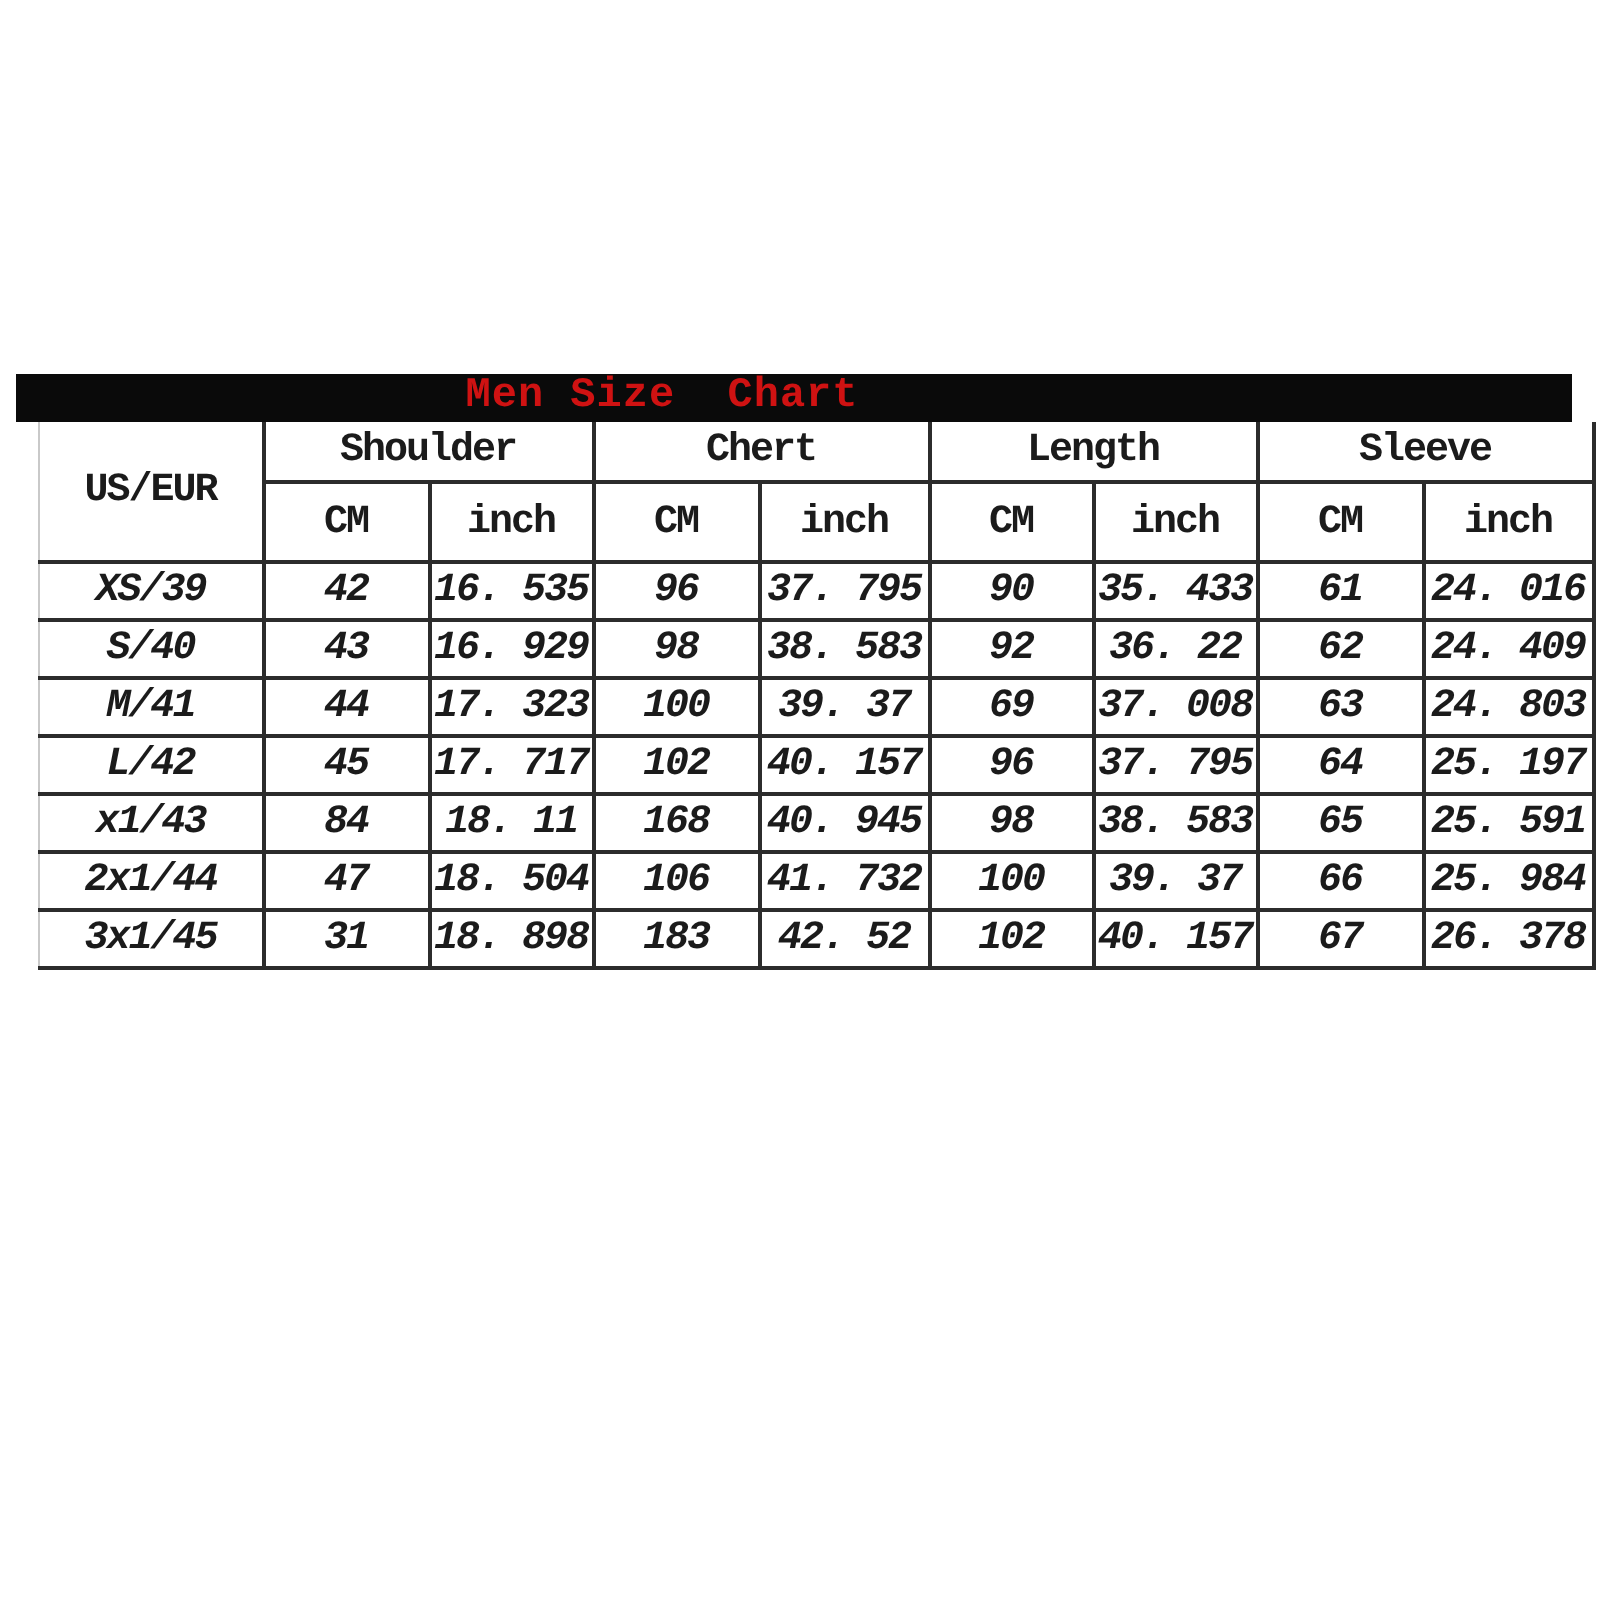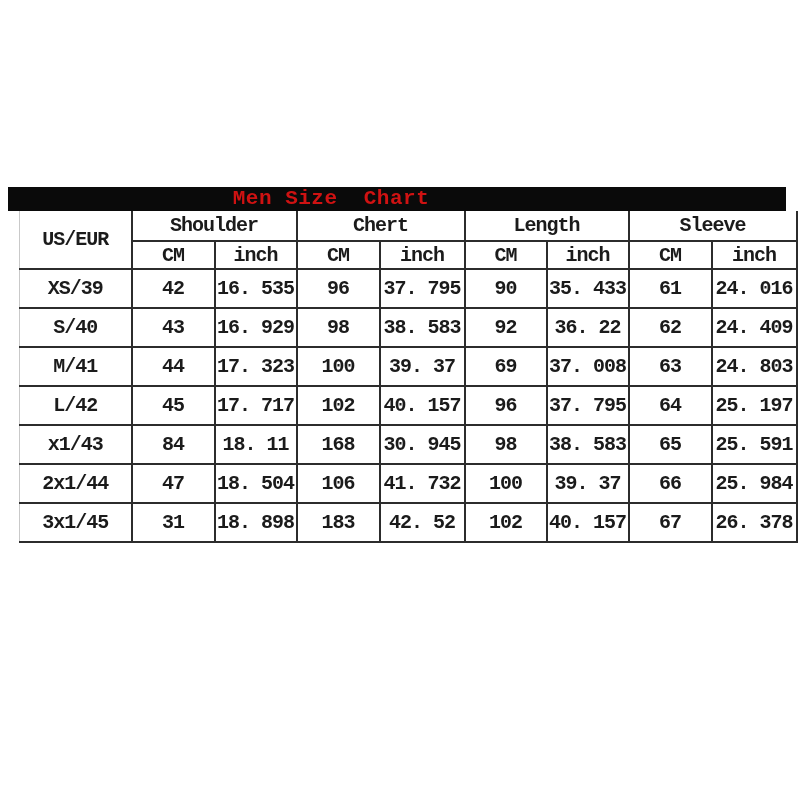--- a/index.html
+++ b/index.html
@@ -58,22 +58,22 @@
     overflow: hidden;
   }
   
   .size-table tr > th:first-child, .size-table tr > td:first-child {
     border-left: 1px solid #c9c9c9;
   }
   .size-table thead tr:first-child th {
     border-top: none;
   }
   .size-table tr.group-row    { height: 30px; }
-  .size-table tr.sub-row      { height: 28px; }
-  .size-table tr.data-row     { height: 39px; }
+  .size-table tr.sub-row      { height: 40px; }
+  .size-table tr.data-row     { height: 29px; font-style: italic; }
 </style>
 </head>
 <body>
 
 <div class="page">
 
   <div class="title-bar">
     <span class="title-text">Men Size  Chart</span>
   </div>
 
@@ -151,21 +151,21 @@
           <td>96</td>
           <td>37. 795</td>
           <td>64</td>
           <td>25. 197</td>
         </tr>
         <tr class="data-row">
           <th>x1/43</th>
           <td>84</td>
           <td>18. 11</td>
           <td>168</td>
-          <td>30. 945</td>
+          <td>40. 945</td>
           <td>98</td>
           <td>38. 583</td>
           <td>65</td>
           <td>25. 591</td>
         </tr>
         <tr class="data-row">
           <th>2x1/44</th>
           <td>47</td>
           <td>18. 504</td>
           <td>106</td>

